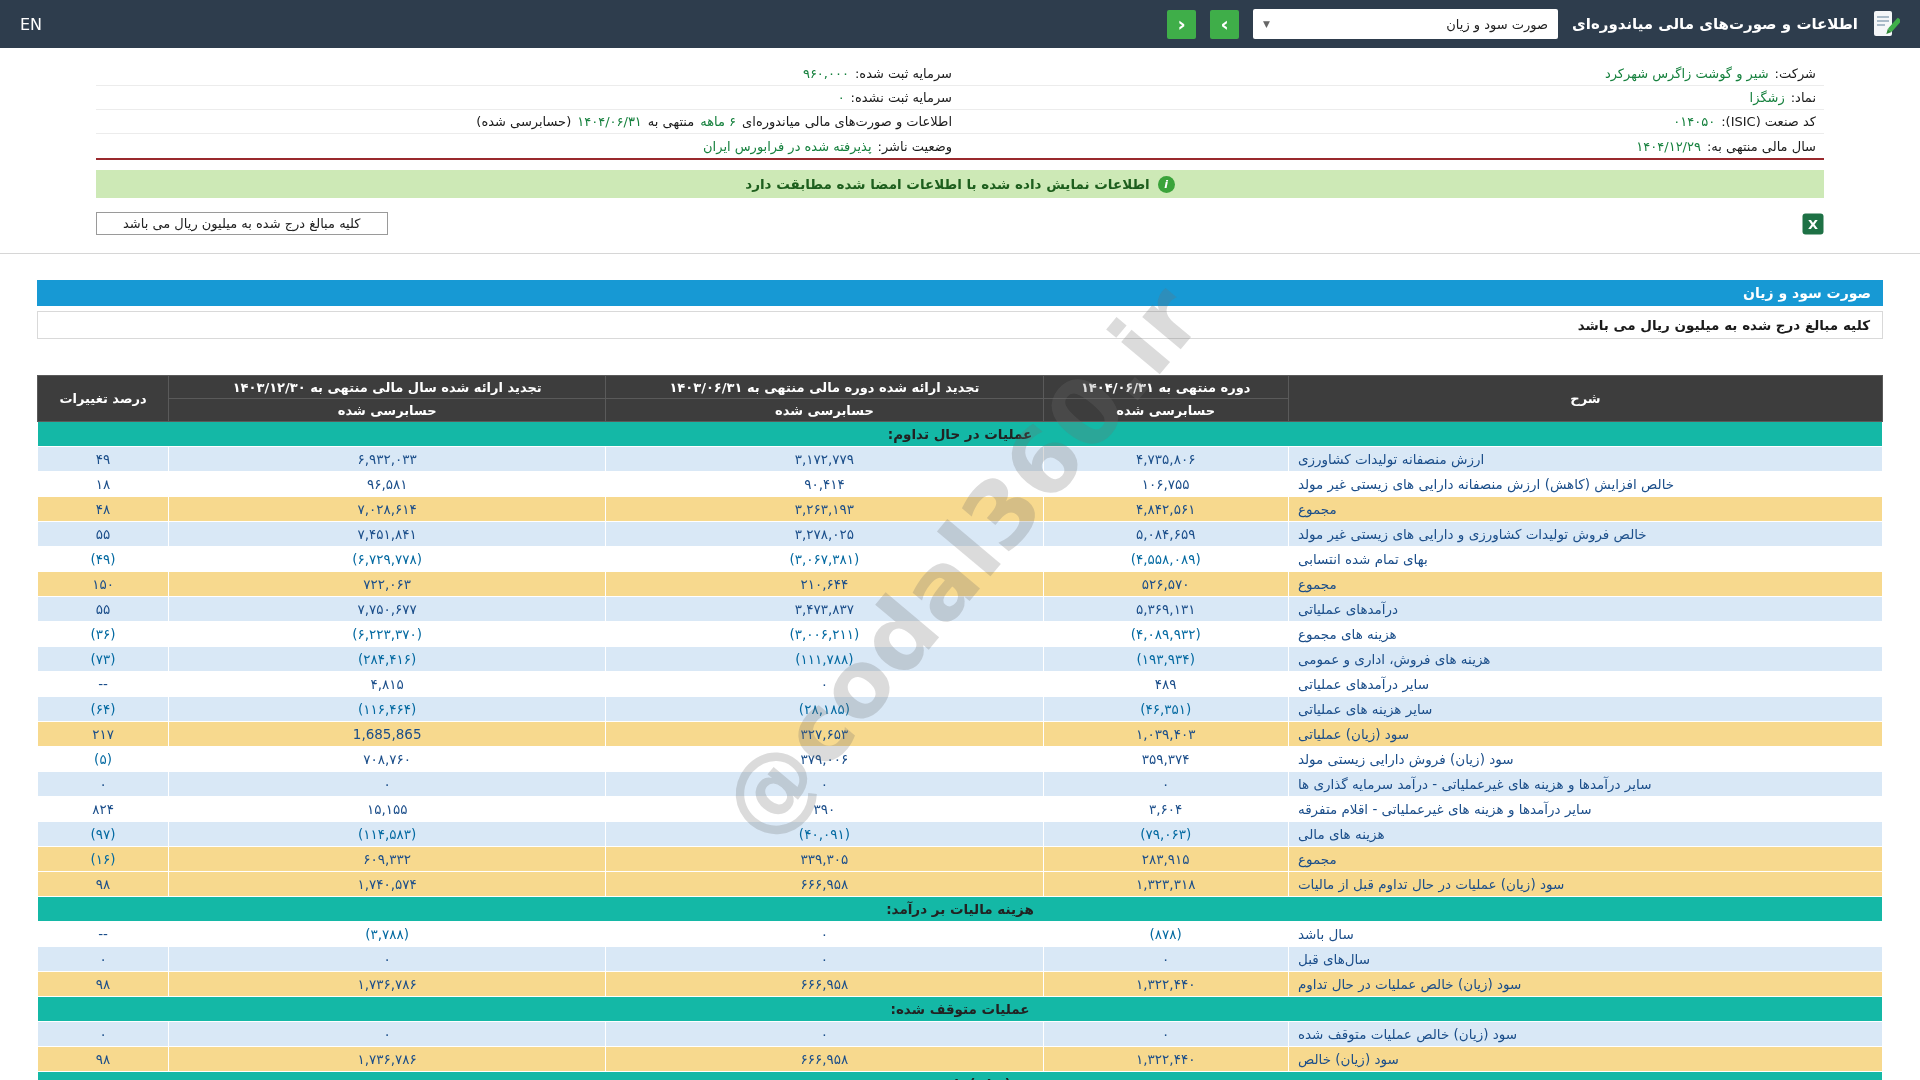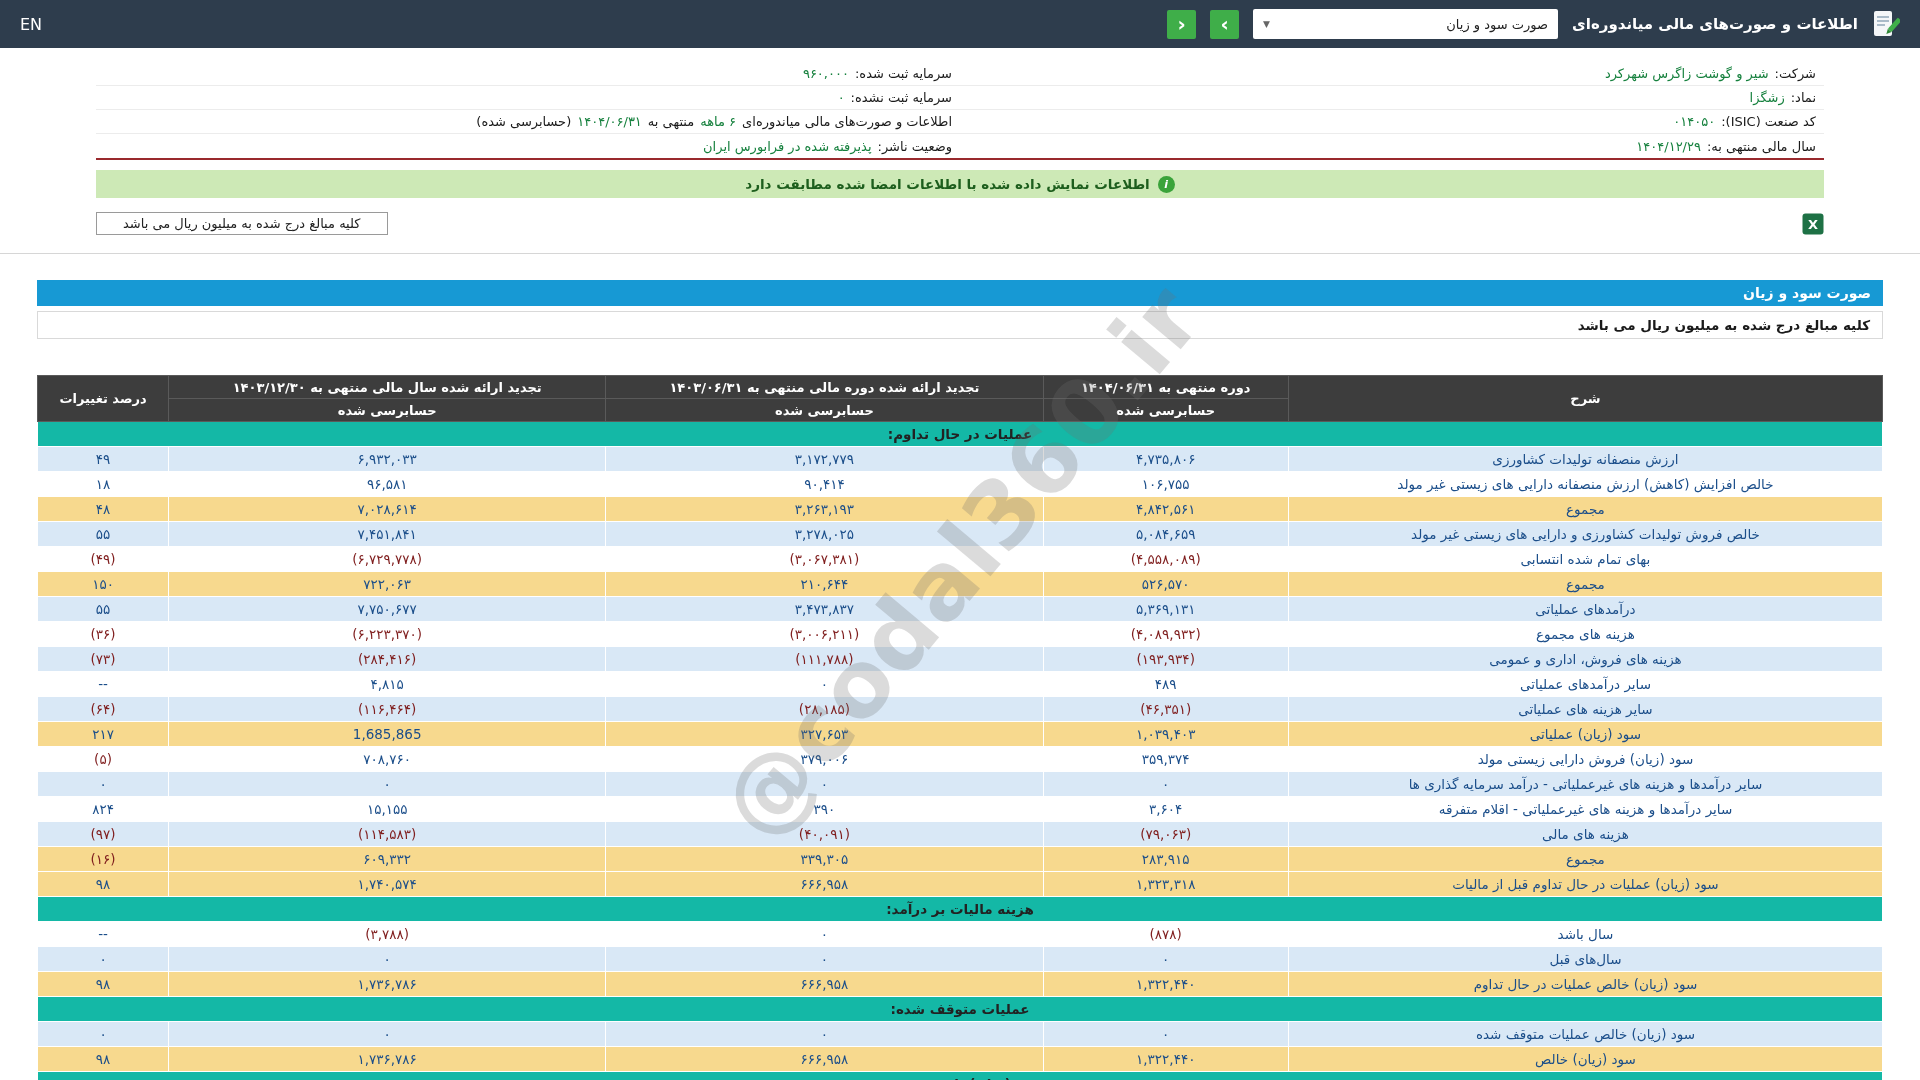--- a/index.html
+++ b/index.html
@@ -64,27 +64,27 @@
 
   table.stmt-table { width:100%; border-collapse:collapse; margin-top:36px; table-layout:fixed; font-size:13.5px; }
   .stmt-table thead th {
     background:#3d3d3d; color:#fff; font-weight:bold; font-size:13px;
     padding:3px 4px; border:1px solid #5a5a5a; text-align:center; height:23px;
   }
   .stmt-table tbody td {
     padding:4px 9px; border:1px solid #ffffff; color:#1b4e8a;
     line-height:16px; height:24px; overflow:hidden; white-space:nowrap;
   }
-  .stmt-table tbody td.desc { text-align:center; }
+  .stmt-table tbody td.desc { text-align:left; }
   .stmt-table tbody td.num { text-align:center; }
   tr.row-blue   { background:#d9e8f6; }
   tr.row-white  { background:#ffffff; }
   tr.row-yellow { background:#f7d98e; }
   tr.row-section td { background:#14b8a6; color:#222; font-weight:bold; text-align:center; }
-  .stmt-table td.neg { color:#7f1d1d; }
+  .stmt-table td.neg { color:#0369a1; }
 
   
   .watermark {
     position:absolute; left:700px; top:790px;
     transform:rotate(-50deg); transform-origin:0 0;
     font-size:92px; font-weight:bold; letter-spacing:1px;
     color:rgba(110,110,110,0.25); direction:ltr;
     pointer-events:none; z-index:9; white-space:nowrap;
   }
 </style>

